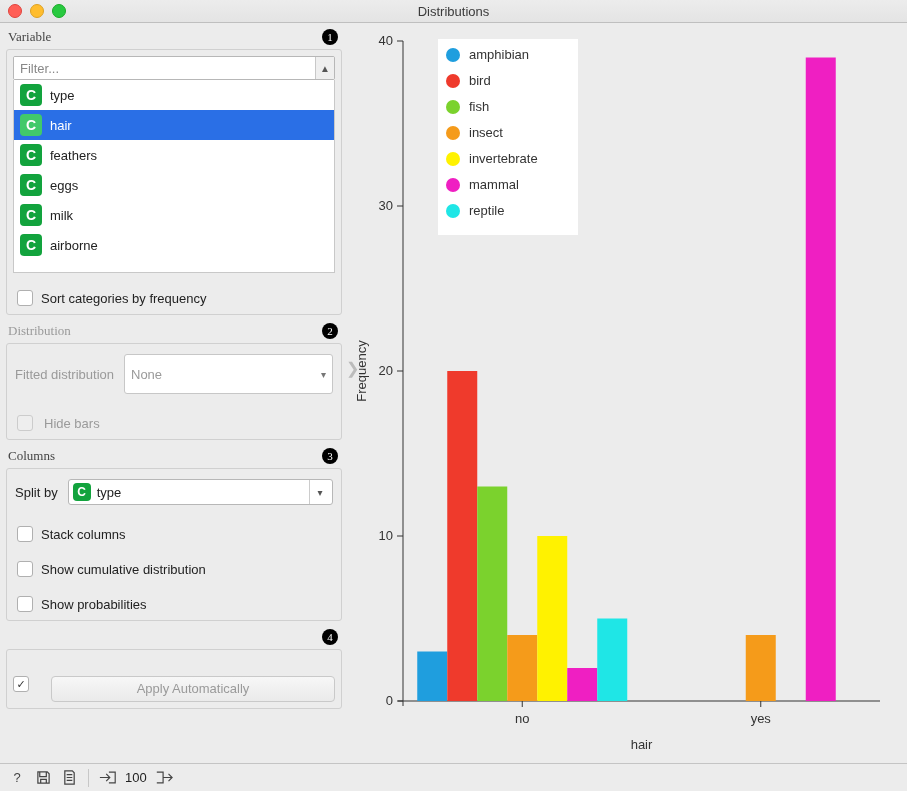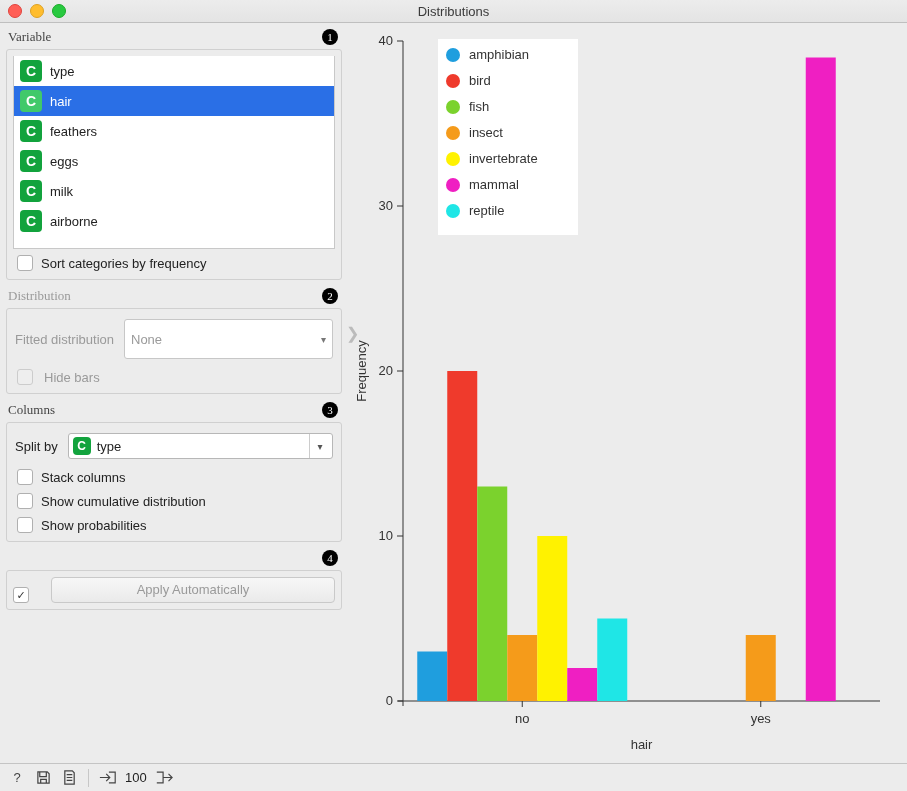--- a/index.html
+++ b/index.html
@@ -149,20 +149,21 @@
   .c-badge.small {
     width: 18px; height: 18px; font-size: 12px;
   }
 
   .checkbox-row {
     display: flex;
     align-items: center;
     gap: 8px;
     padding: 6px 4px 2px 4px;
     font-size: 13px;
+    margin-top: 11px;
   }
   .checkbox-row.disabled { color:#9a9a9a;gap:11px; }
   .check {
     width: 14px; height: 14px;
     background: #fff;
     border: 1px solid #b0b0b0;
     border-radius: 3px;
     display: flex; align-items:center; justify-content:center;
     font-size: 11px; color:#333;
   }
@@ -221,21 +222,22 @@
     width: 20px;
     height: 100%;
     border-left: 1px solid #ccc;
     display:flex; align-items:center; justify-content:center;
     color:#555; font-size:10px;
   }
 
   .apply-row {
     display: flex;
     gap: 22px;
-    align-items: flex-end;
+    align-items: flex-start;
+    margin-top: 20px;
   }
   .apply-btn {
     flex: 1;
     height: 24px;
     background: linear-gradient(#f7f7f7,#eaeaea);
     border: 1px solid #c9c9c9;
     border-radius: 4px;
     text-align: center;
     line-height: 24px;
     color: #9a9a9a;
@@ -291,20 +293,24 @@
 
 <div class="content">
 
   <div class="sidebar">
 
     <div class="section-head">
       <span>Variable</span>
       <span class="badge">1</span>
     </div>
     <div class="panel">
+      <div class="filter-wrap">
+        <input class="filter-input" placeholder="Filter..." style="">
+        <div class="filter-arrow">▲</div>
+      </div>
       <div class="listbox" id="variable-list">
           <div class="list-item">
             <span class="c-badge">C</span>
             <span>type</span>
           </div>
           <div class="list-item selected">
             <span class="c-badge">C</span>
             <span>hair</span>
           </div>
           <div class="list-item">

